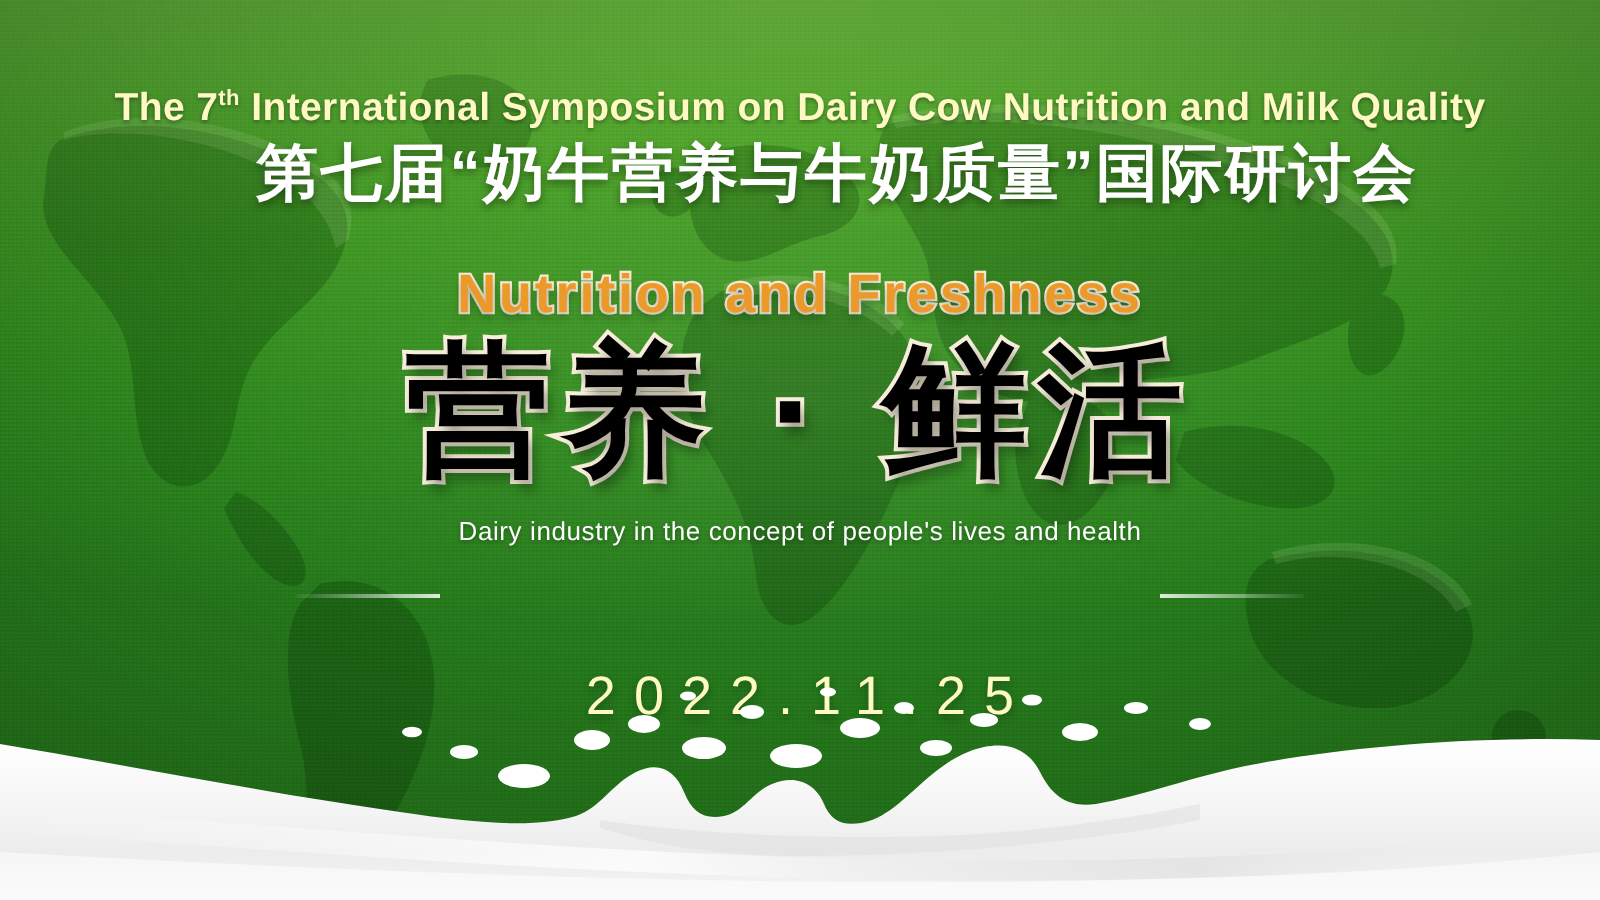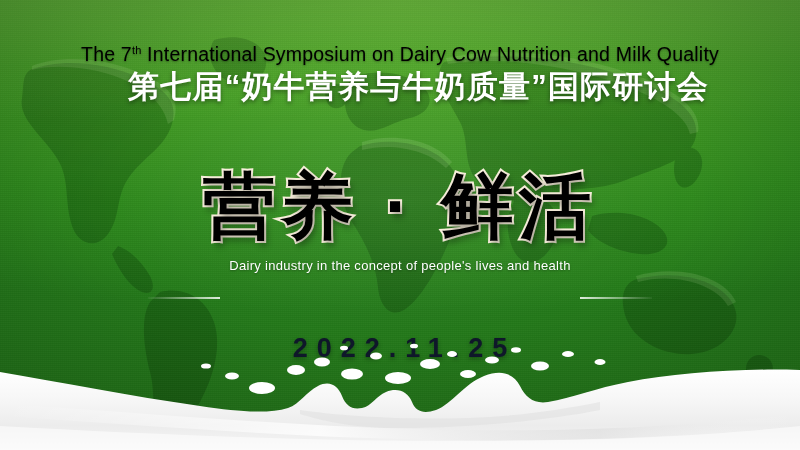--- a/index.html
+++ b/index.html
@@ -61,23 +61,23 @@
   .content {
     position: absolute;
     inset: 0;
     text-align: center;
   }
 
   .en-title {
     position: absolute;
     top: 43px;
     left: 0; right: 0;
-    color: #000000;
+    color: #fef9c3;
     font-size: 19.5px;
-    font-weight: 400;
+    font-weight: 700;
     letter-spacing: 0.2px;
     white-space: nowrap;
     text-shadow: 0 1px 2px rgba(0,0,0,0.35);
   }
   .en-title sup {
     font-size: 11px;
     vertical-align: super;
     line-height: 0;
   }
 
@@ -175,23 +175,23 @@
     letter-spacing: 2px;
     color: #2e8b23;
     white-space: nowrap;
   }
 
   .date {
     position: absolute;
     top: 333px;
     left: 0; right: 0;
     font-size: 27px;
-    font-weight: 700;
+    font-weight: 400;
     letter-spacing: 9px;
-    color: #0f172a;
+    color: #fef9c3;
     text-indent: 9px;
     white-space: nowrap;
     text-shadow: 0 2px 4px rgba(0,0,0,0.30);
   }
 
   
   .splash {
     position: absolute;
     left: 0; right: 0; bottom: 0;
     height: 110px;
@@ -257,20 +257,21 @@
   <div class="bg-noise"></div>
   <div class="bg-topglow"></div>
   <div class="bg-vignette"></div>
 
   <div class="content">
 
     <div class="en-title"><span>The 7</span><sup>th</sup><span> International Symposium on Dairy Cow Nutrition and Milk Quality</span></div>
 
     <div class="cn-title">第七届“奶牛营养与牛奶质量”国际研讨会</div>
 
+    <div class="slogan-en">Nutrition and Freshness</div>
 
     <div class="slogan-cn">营养 · 鲜活</div>
 
     <div class="sub-en">Dairy industry in the concept of people's lives and health</div>
 
     <div class="ribbon-wrap">
       <div class="ribbon-line left"></div>
       <div class="ribbon-line right"></div>
     </div>
 

